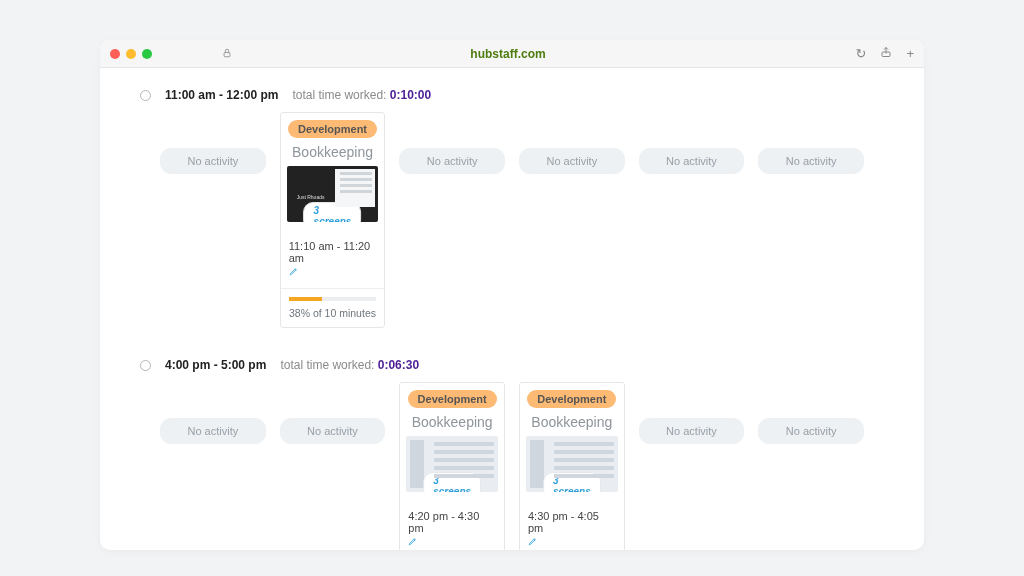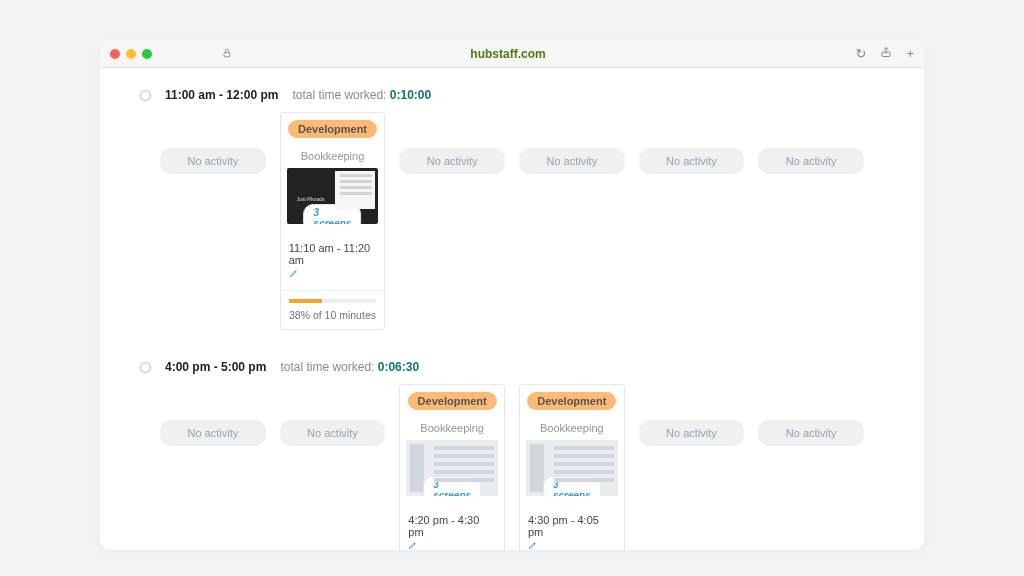--- a/index.html
+++ b/index.html
@@ -36,31 +36,31 @@
 .lock { margin-left: 70px; color:#7a7a7a; font-size:11px;}
 .url { position:absolute; left:0; right:8px; text-align:center; font-size:12px; font-weight:600; color:#4d7c0f; pointer-events:none;}
 .tb-right { margin-left:auto; display:flex; gap:14px; color:#888; font-size:13px;}
 .tb-right span { cursor:pointer; }
 .content { flex:1; overflow:auto; padding: 20px 60px 35px 60px; }
 .block { margin-bottom: 30px; }
 .timeline-row { display:flex; align-items:center; gap:14px; margin-bottom:10px; margin-left:-20px;}
 .radio { width:11px; height:11px; border:1px solid #b5b5b5; border-radius:50%; flex-shrink:0; }
 .range { font-size:12px; font-weight:600; color:#222; }
 .total { font-size:12px; color:#8a8a8a; }
-.total b { color:#0f766e; font-weight:600; }
+.total b { color:#4c1d95; font-weight:600; }
 .grid { display:grid; grid-template-columns: repeat(6, 1fr); gap:14px; align-items:start;}
 .slot-empty {
   background:#eef1f3; color:#97a0a8; font-size:11px; display:flex; align-items:center; justify-content:center;
   height:26px; margin-top:36px;border-radius:11px;
 }
 .card {
   border:1px solid #e4e7ea; background:#fff; border-radius:3px; display:flex; flex-direction:column; font-size:11px;
 }
 .pill { background:#fdba74; color:#555; font-size:11px; font-weight:600; padding:3px 10px; border-radius:12px; align-self:center; margin-top:7px;}
-.task { color:#8f959b; font-size:11px; text-align:center; margin-top:12px;}
+.task { color:#8f959b; font-size:14px; text-align:center; margin-top:6px;}
 .thumb {
   margin:6px; height:56px; background:#222; position:relative; border-radius:2px; overflow:hidden;
 }
 .thumb.light { background:#e9edf1; }
 .thumb.light::before, .thumb.light::after { content:""; position:absolute; background:#cfd6dd; }
 .thumb.light::before { left:4px; top:4px; width:14px; height:48px; }
 .thumb.light::after { right:4px; top:6px; width:60px; height:4px; box-shadow: 0 8px 0 #cfd6dd, 0 16px 0 #cfd6dd, 0 24px 0 #cfd6dd, 0 32px 0 #cfd6dd; }
 .thumb.dark::after{ content:""; position:absolute; right:3px; top:3px; width:40px; height:38px; background:#f4f6f8;}
 .thumb.dark::before{ content:""; position:absolute; right:6px; top:6px; width:32px; height:3px; background:#d0d5da; box-shadow:0 6px 0 #d0d5da,0 12px 0 #d0d5da,0 18px 0 #d0d5da; z-index:2;}
 .thumb .jt { position:absolute; color:#ddd; font-size:5px; top:28px; left:10px; }

